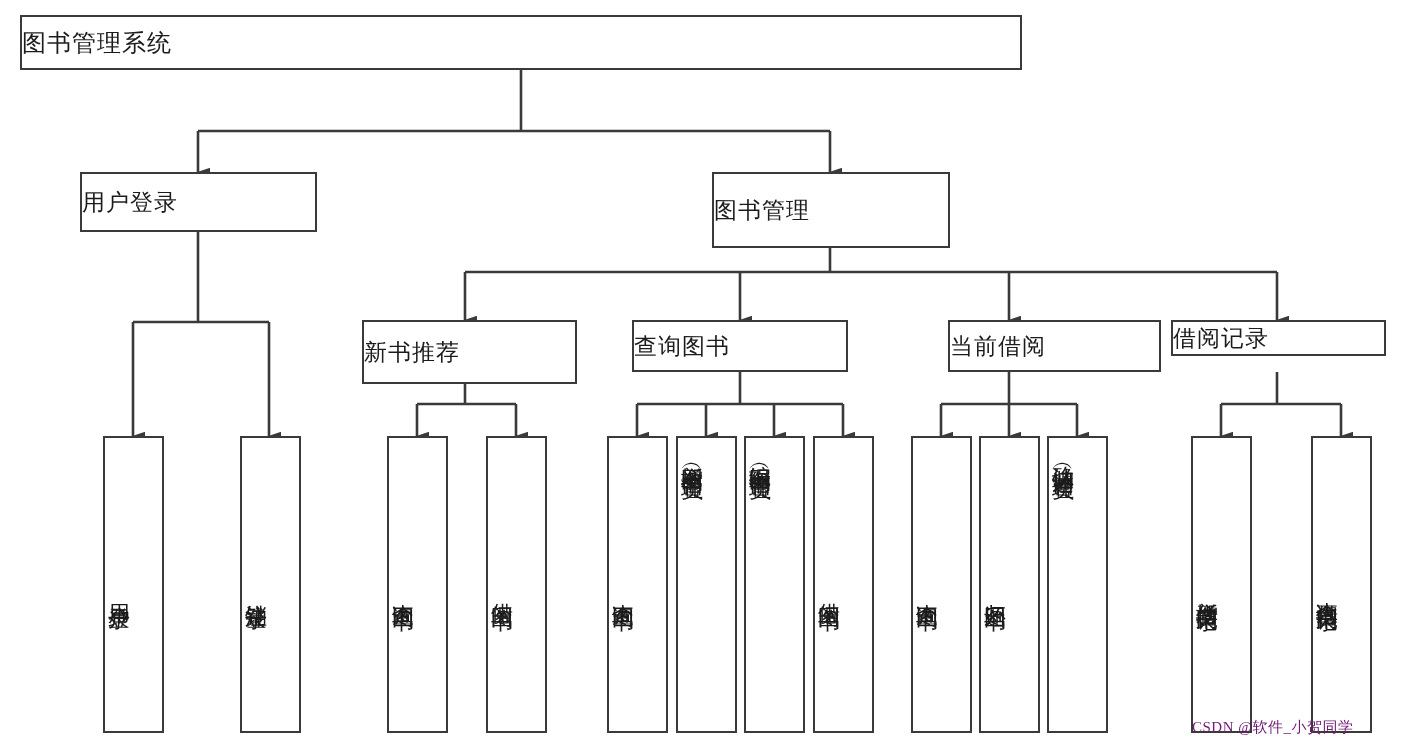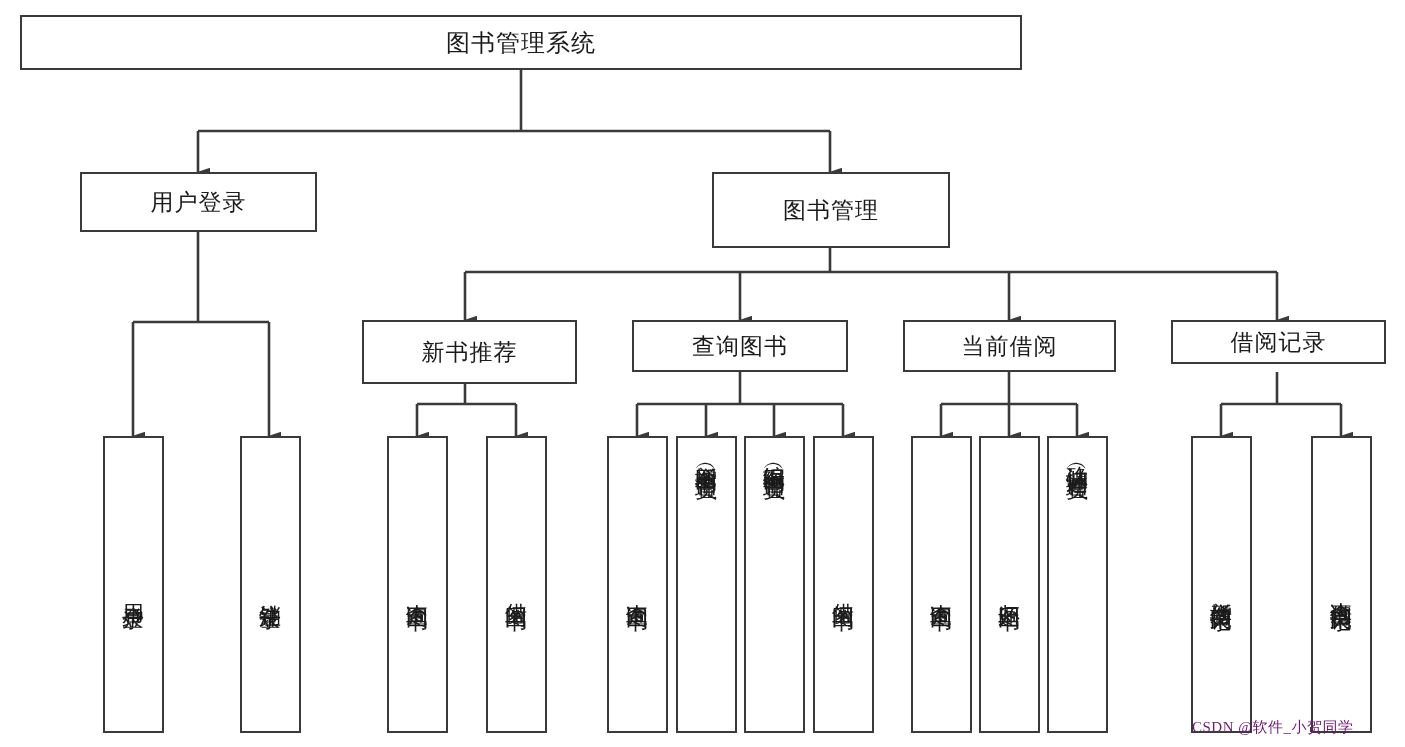--- a/index.html
+++ b/index.html
@@ -26,21 +26,20 @@
     height: 747px;
     pointer-events: none;
   }
   .node {
     position: absolute;
     box-sizing: border-box;
     background: #ffffff;
     border: 2.5px solid #3a3a3a;
     display: flex;
     align-items: center;
-    justify-content: center;
     color: #1b1b1b;
     z-index: 2;
   }
   .node-label {
     display: block;
     text-align: center;
     line-height: 1.25;
     white-space: nowrap;
   }
   
@@ -150,25 +149,25 @@
   </div>
 
   <div class="node horizontal" style="left:362px; top:320px; width:215px; height:64px;">
     <span class="node-label">新书推荐</span>
   </div>
 
   <div class="node horizontal" style="left:632px; top:320px; width:216px; height:52px;">
     <span class="node-label">查询图书</span>
   </div>
 
-  <div class="node horizontal" style="left:903px; top:320px; width:213px; height:52px;">
+  <div class="node horizontal" style="left:948px; top:320px; width:213px; height:52px;">
     <span class="node-label">当前借阅</span>
   </div>
 
-  <div class="node horizontal" style="left:1171px; top:320px; width:215px; height:44px;">
+  <div class="node horizontal" style="left:1171px; top:320px; width:215px; height:36px;">
     <span class="node-label">借阅记录</span>
   </div>
 
   <div class="node leaf centered" style="left:103px; top:436px; width:61px; height:297px;">
     <span class="node-label">用户登录</span>
   </div>
 
   <div class="node leaf centered" style="left:240px; top:436px; width:61px; height:297px;">
     <span class="node-label">注销登录</span>
   </div>

